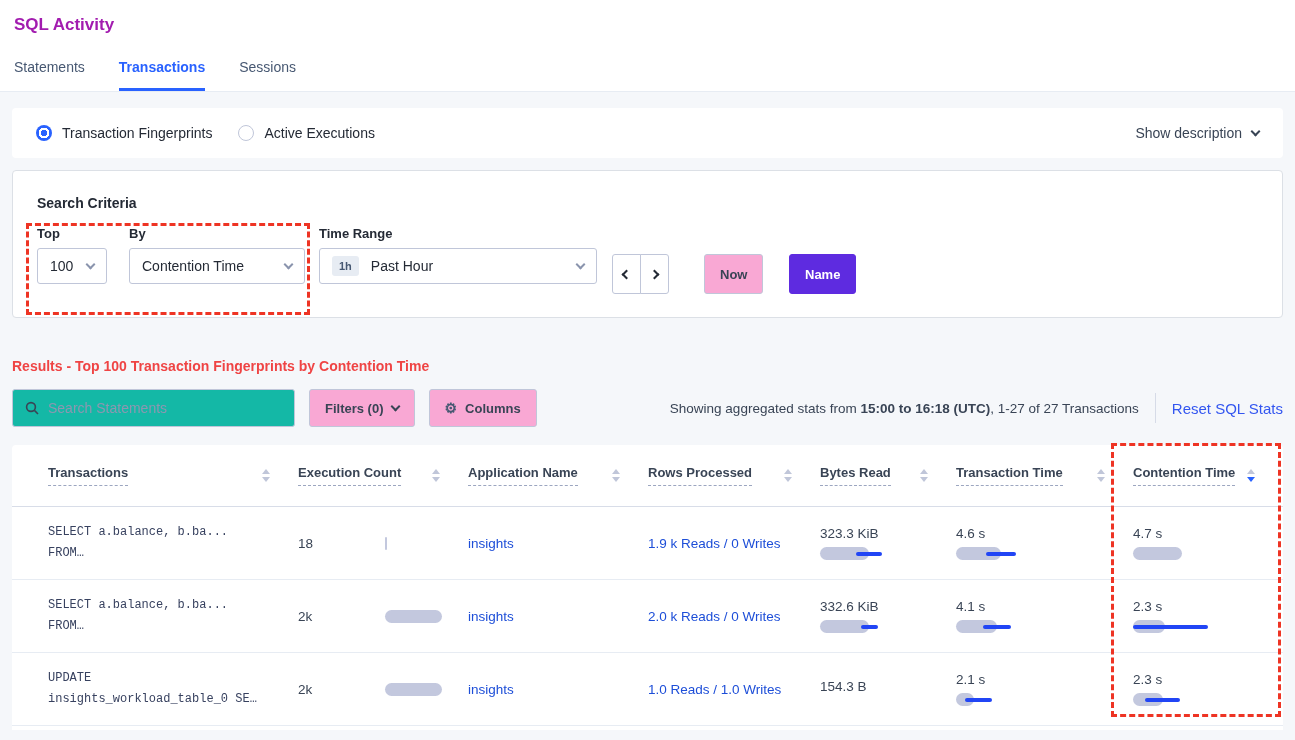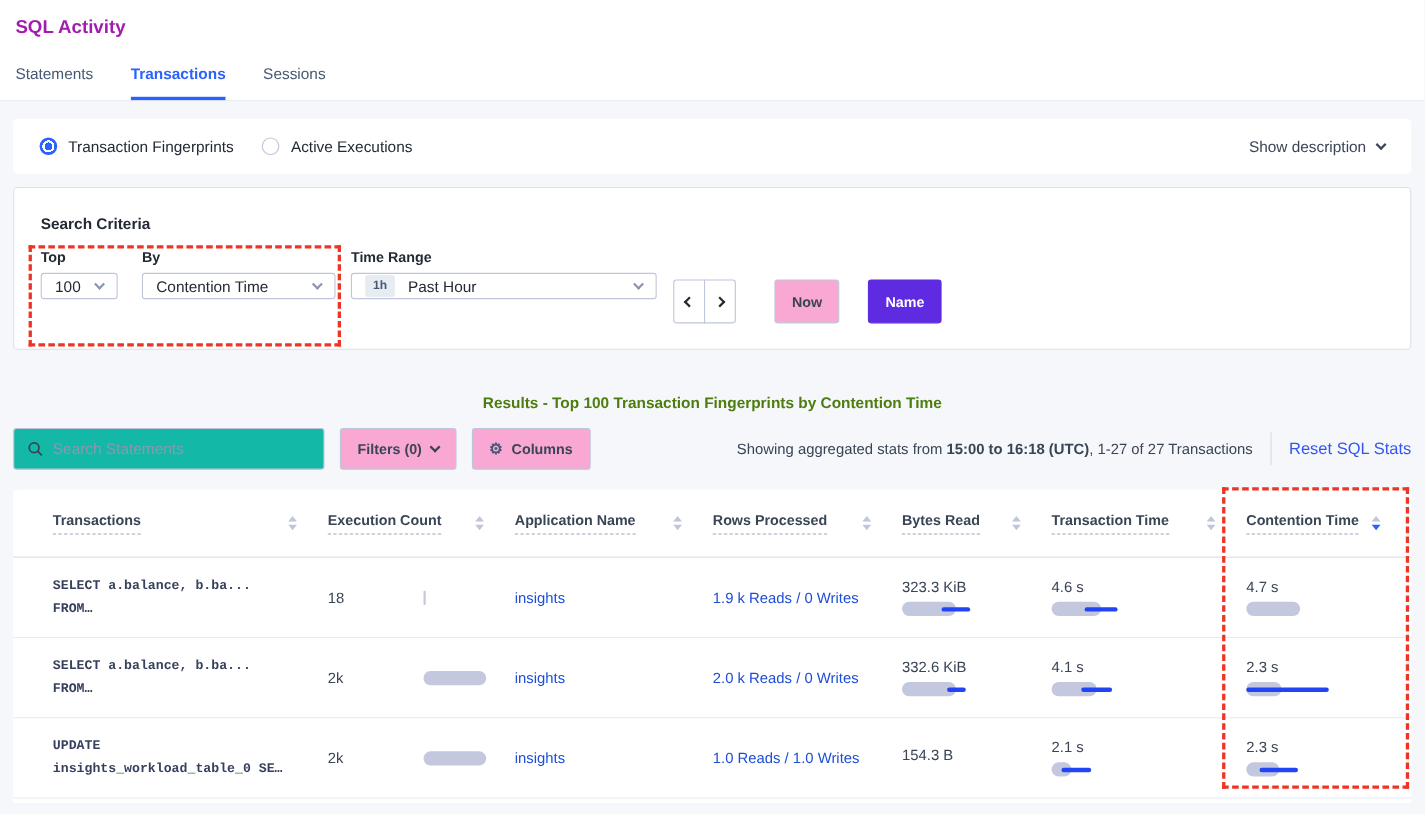--- a/index.html
+++ b/index.html
@@ -33,34 +33,34 @@
   .chev { display:inline-block; width:7px; height:7px; border-right:2px solid currentColor; border-bottom:2px solid currentColor; }
   .chev.down { transform:rotate(45deg); margin-top:-4px; }
   .chev.left { transform:rotate(135deg); }
   .chev.right{ transform:rotate(-45deg); }
 
   
   .criteria-card { position:relative; margin-top:12px; height:148px; border:1px solid #dce0e6; }
   .criteria-heading { position:absolute; left:24px; top:24px; font-size:14px; font-weight:bold; color:#242a35; }
   .ctl { position:absolute; }
   .ctl-label { font-size:13px; font-weight:bold; color:#242a35; margin-bottom:7px; }
-  .select { height:24px; border:1px solid #c0c6d9; border-radius:3px; background:#fff; display:flex; align-items:center; padding:0 12px; font-size:14px; color:#242a35; cursor:pointer; }
+  .select { height:36px; border:1px solid #c0c6d9; border-radius:3px; background:#fff; display:flex; align-items:center; padding:0 12px; font-size:14px; color:#242a35; cursor:pointer; }
   .select .caret { margin-left:auto; color:#8a94ad; }
   .badge-1h { background:#e7ecf3; color:#475872; font-size:11px; font-weight:bold; padding:4px 7px; border-radius:3px; margin-right:12px; }
   .arrow-group { position:absolute; display:flex; }
   .arrow-btn { width:29px; height:40px; background:#fff; border:1px solid #c0c6d9; display:flex; align-items:center; justify-content:center; cursor:pointer; color:#242a35; }
   .arrow-btn:first-child { border-radius:3px 0 0 3px; }
   .arrow-btn:last-child { border-radius:0 3px 3px 0; margin-left:-1px; }
   .btn { height:40px; padding:0 15px; border:1px solid #c0c6d9; border-radius:3px; background:#f9a8d4; font-weight:bold; font-size:13px; color:#394455; display:inline-flex; align-items:center; gap:8px; cursor:pointer; font-family:inherit; }
   .btn-apply { background:var(--purple); border-color:var(--purple); color:#fff; }
 
   .annot { position:absolute; border:3px dashed var(--red); pointer-events:none; }
 
   
-  .results-heading { margin-top:40px; font-size:14px; font-weight:bold; color:#4d7c0f;text-align:center; }
+  .results-heading { margin-top:40px; font-size:14px; font-weight:bold; color:#ef4444; }
   .toolbar { margin-top:15px; display:flex; align-items:center; }
   .search-box { width:283px; height:38px; border:1px solid #c0c6d9; border-radius:3px; background:#14b8a6; display:flex; align-items:center; padding:0 12px; gap:9px; }
   .search-box input { border:none; outline:none; flex:1; font-size:14px; color:#242a35; font-family:inherit; background:transparent; }
   .search-box input::placeholder { color:#8d97b0; }
   .toolbar .btn { height:38px; }
   .tb-filters { margin-left:14px; }
   .tb-columns { margin-left:14px; }
   .gear { font-size:14px; color:#475872; }
   .stats { margin-left:auto; font-size:13.5px; color:#394455; white-space:nowrap; }
   .stats b { font-weight:bold; }
@@ -72,21 +72,21 @@
   .tgrid-row { display:grid; grid-template-columns:250px 170px 180px 172px 136px 177px 1fr; padding-left:36px; align-items:center; }
   .thead { height:62px; border-bottom:1px solid #d8dde8; }
   .th { display:flex; align-items:center; justify-content:space-between; padding-right:28px; cursor:pointer; }
   .th-label { font-size:13px; font-weight:bold; color:#394455; border-bottom:1px dashed #9ca6c0; padding-bottom:5px; }
   .sorticons { display:flex; flex-direction:column; gap:3px; }
   .tri-up { width:0; height:0; border-left:4px solid transparent; border-right:4px solid transparent; border-bottom:5px solid #c0c6d9; }
   .tri-down { width:0; height:0; border-left:4px solid transparent; border-right:4px solid transparent; border-top:5px solid #c0c6d9; }
   .tri-down.active { border-top-color:var(--accent); }
 
   .trow { height:73px; border-bottom:1px solid #e7ecf3; }
-  .sql-cell { font-family:"Liberation Mono", monospace; font-size:12px; color:#37415f; line-height:1.75; cursor:pointer;font-weight:bold; }
+  .sql-cell { font-family:"Liberation Mono", monospace; font-size:12px; color:#37415f; line-height:1.75; cursor:pointer; }
   .plain-cell { font-size:13.5px; color:#1d4ed8; }
   .exec-cell { display:flex; align-items:center;gap:12px; }
   .exec-val { flex:0 0 75px; font-size:13.5px; color:#394455; }
   .metric-cell { font-size:13.5px; color:#394455; }
   .metric-val { margin-bottom:6px; }
   .bargroup { position:relative; height:13px; }
   .bar { height:13px; border-radius:6.5px; background:var(--bargray); }
   .bar.thin { border-radius:1px; }
   .barline { position:absolute; top:4.5px; height:4px; border-radius:2px; background:var(--barline); }
 </style>

